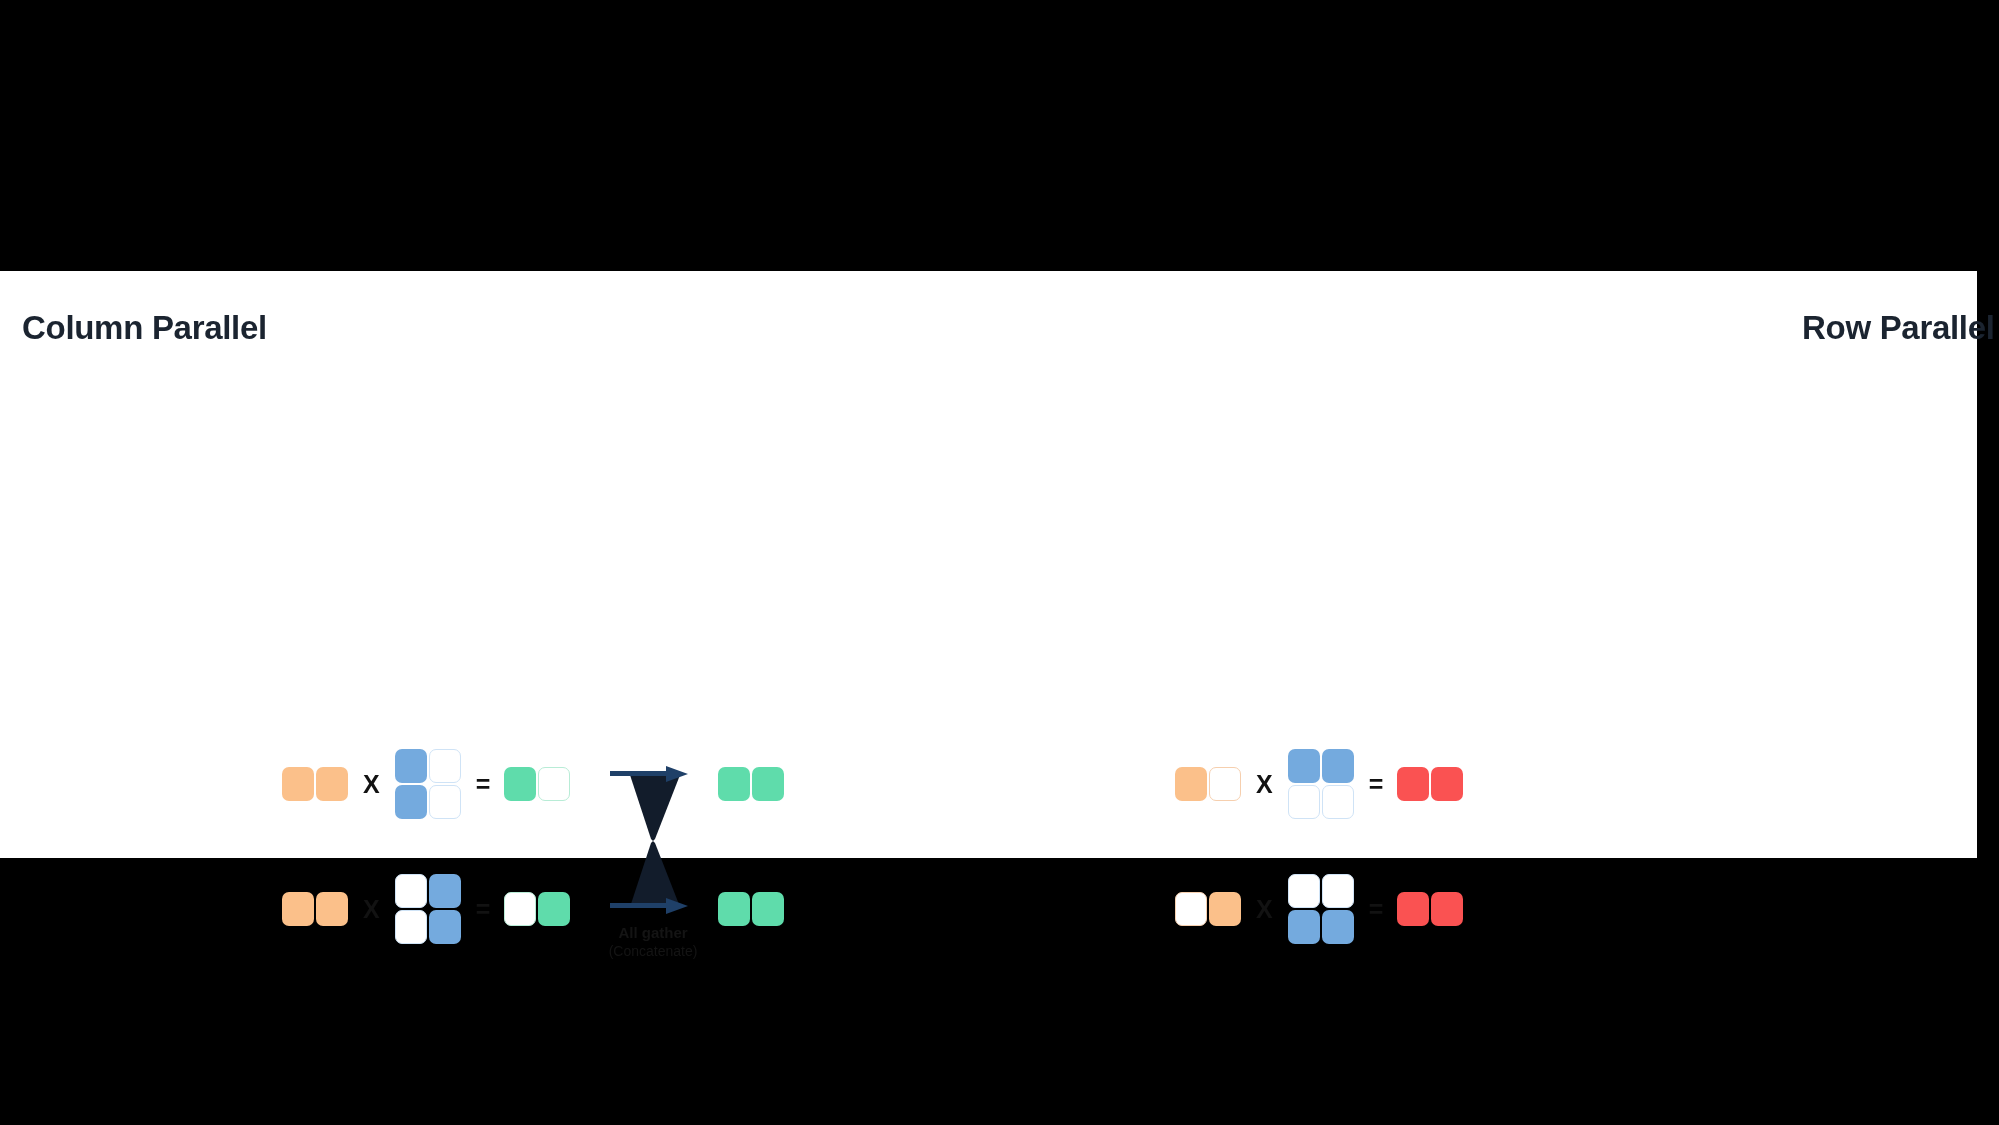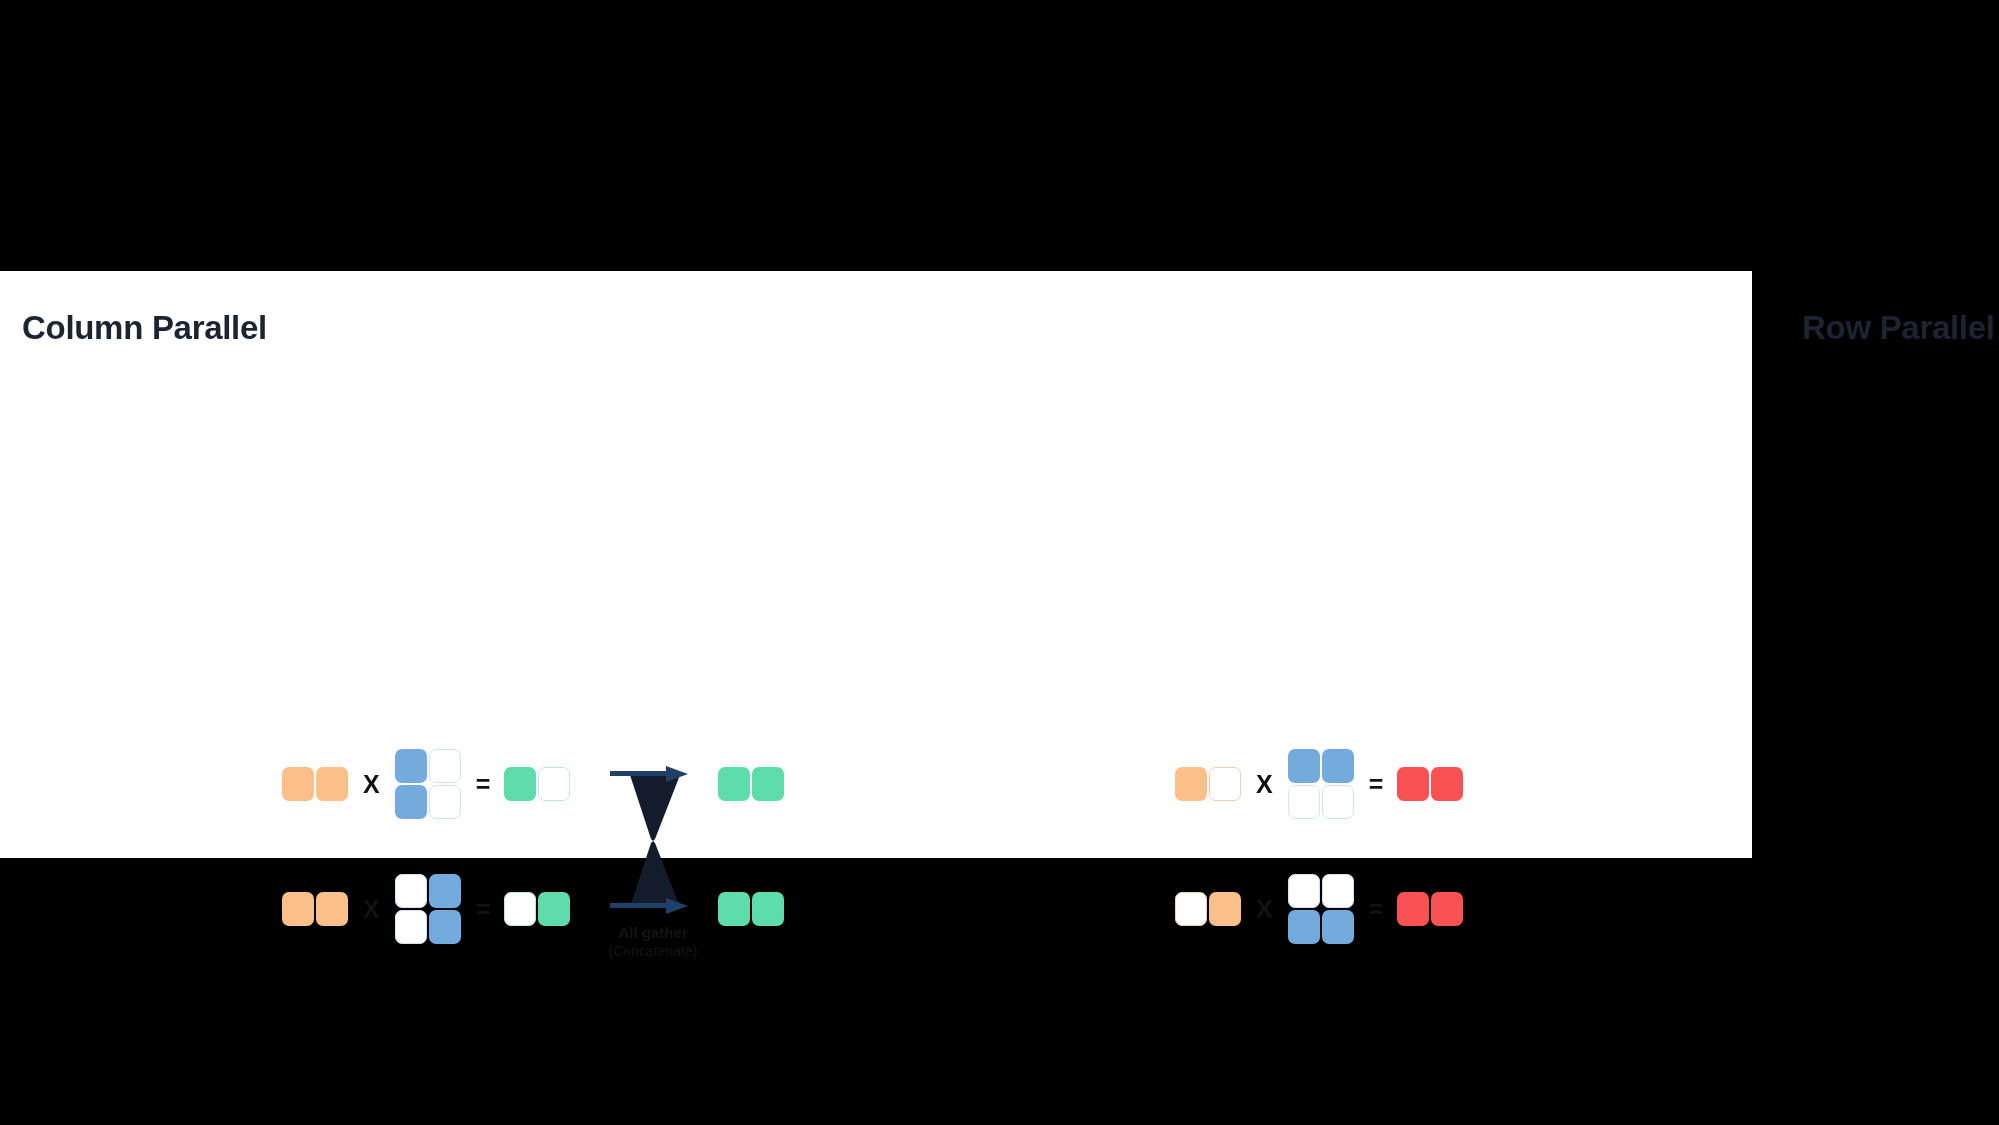--- a/index.html
+++ b/index.html
@@ -13,23 +13,24 @@
     position: relative;
     overflow: hidden;
     font-family: "Liberation Sans", sans-serif;
   }
 
   
   #stage {
     position: absolute;
     left: 0;
     top: 271px;
-    width: 1752px;
+    width: 1946px;
     height: 587px;
     background: #ffffff;
+    padding-left: 31px;
   }
   .letterbox {
     position: absolute;
     left: 0;
     width: 1999px;
     background: #000000;
   }
   #letterbox-top { top: 0; height: 271px; }
   #letterbox-bottom { top: 858px; height: 267px; }
 

